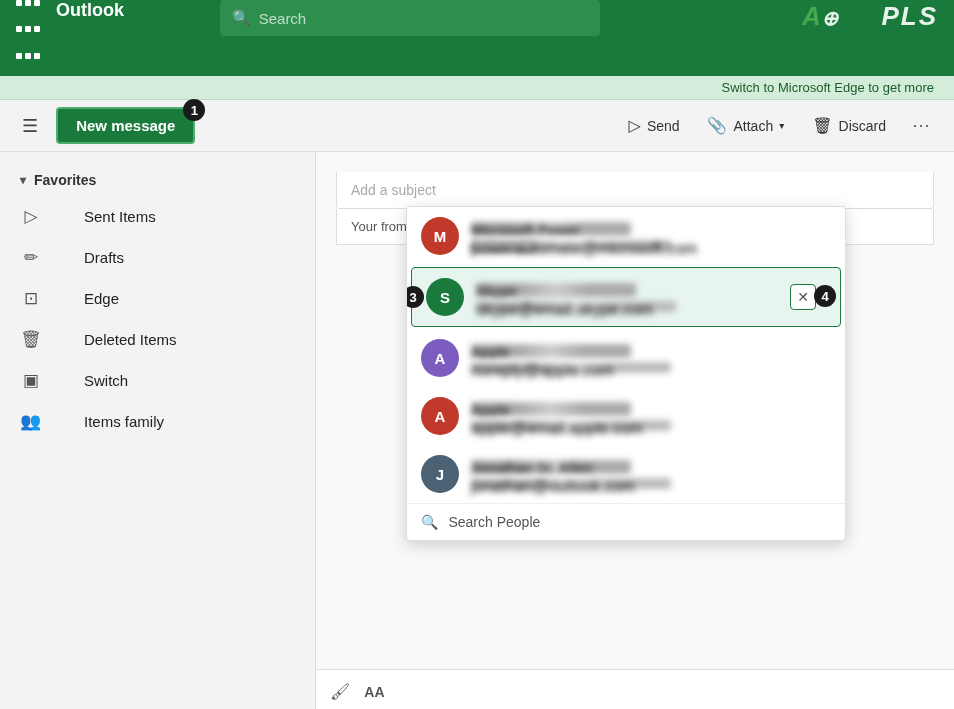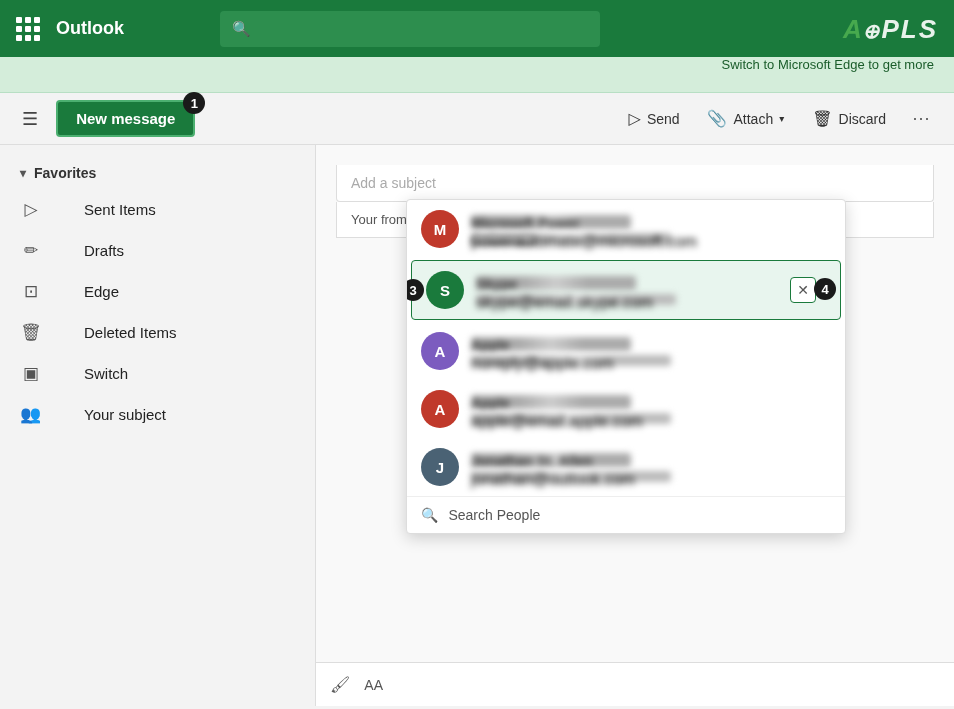--- a/index.html
+++ b/index.html
@@ -1,23 +1,22 @@
 <!DOCTYPE html>
 <html><head>
   <meta charset="utf-8">
   <style>
     * { margin: 0; padding: 0; box-sizing: border-box; }
     body { font-family: 'Segoe UI', Arial, sans-serif; width: 954px; height: 709px; overflow: hidden; background: #f3f3f3; }
 
     
     .header {
       background: #1a7a3c;
-      height: 57px;
+      height: 76px;
       display: flex;
-      align-items: center;
       padding: 0 16px;
       gap: 16px;
     }
     .header-grid-icon {
       color: white;
       font-size: 20px;
       cursor: pointer;
       display: grid;
       grid-template-columns: repeat(3, 6px);
       gap: 3px;
@@ -63,23 +62,23 @@
       font-size: 28px;
       font-weight: 900;
       font-style: italic;
       letter-spacing: 2px;
       opacity: 0.9;
     }
 
     
     .banner {
       background: #d4edda;
-      height: 36px;
+      height: 24px;
       display: flex;
-      align-items: flex-start;
+      align-items: center;
       justify-content: flex-end;
       padding-right: 20px;
       font-size: 13px;
       color: #1a5c2a;
       border-bottom: 1px solid #b8dfc4;
     }
 
     
     .toolbar {
       background: #f3f3f3;
@@ -353,23 +352,24 @@
     <span></span>
       <span></span>
       <span></span>
     <span></span>
       <span></span>
       <span></span>
   </div>
   <div class="header-title">Outlook</div>
   <div class="search-bar">
     <span>🔍</span>
+    <input type="text" placeholder="Search" style="">
   </div>
   <div class="header-logo">
-    <span style="color:#4CAF50;font-style:italic;font-weight:900;font-size:26px;letter-spacing:1px;">A</span><span style="font-size:20px;vertical-align:middle;">⊕</span><span style="font-weight:900;font-size:26px;">PLS</span>
+    <span style="color:#4CAF50;font-style:italic;font-weight:900;font-size:26px;letter-spacing:1px;">A</span><span style="font-size:20px;vertical-align:middle;">⊕</span><span style="font-weight:900;font-size:26px;margin-left:41px;">PLS</span>
   </div>
 </div>
 
 <div class="banner">
   <span>Switch to Microsoft Edge to get more</span>
 </div>
 
 <div class="toolbar">
   <span class="menu-icon">☰</span>
   <button class="new-message-btn">
@@ -416,21 +416,21 @@
     <div class="sidebar-item">
       <span class="sidebar-icon">🗑</span>
       <span class="sidebar-label">Deleted Items</span>
     </div>
     <div class="sidebar-item">
       <span class="sidebar-icon">▣</span>
       <span class="sidebar-label">Switch</span>
     </div>
     <div class="sidebar-item">
       <span class="sidebar-icon">👥</span>
-      <span class="sidebar-label">Your subject</span>
+      <span class="sidebar-label">Items family</span>
     </div>
 
   </div>
 
   <div class="compose-area">
 
 
     <div class="subject-field">
       <span>Add a subject</span>
     </div>
@@ -487,17 +487,17 @@
       </div>
 
       <div class="search-people">
         <span>🔍</span>
         <span>Search People</span>
       </div>
     </div>
 
     <div class="compose-bottom">
       <span class="compose-bottom-icon">🖌</span>
-      <span class="compose-bottom-icon" style="font-size:14px;font-weight:400;">AA</span>
+      <span class="compose-bottom-icon" style="font-size:14px;font-weight:700;">AA</span>
     </div>
 
   </div>
 </div>
 
 </body></html>

